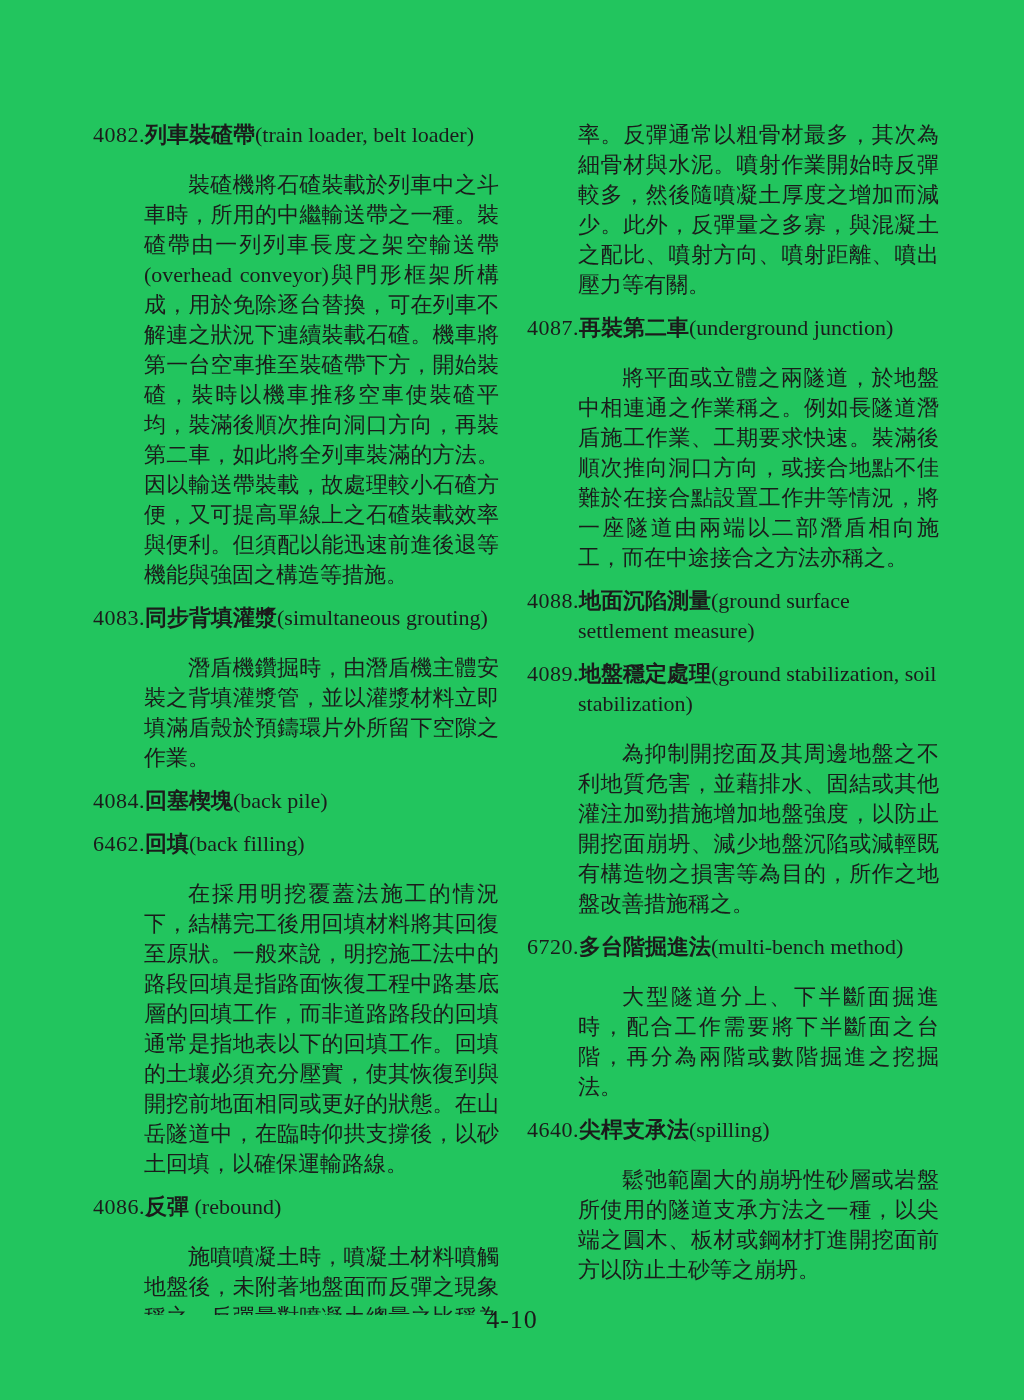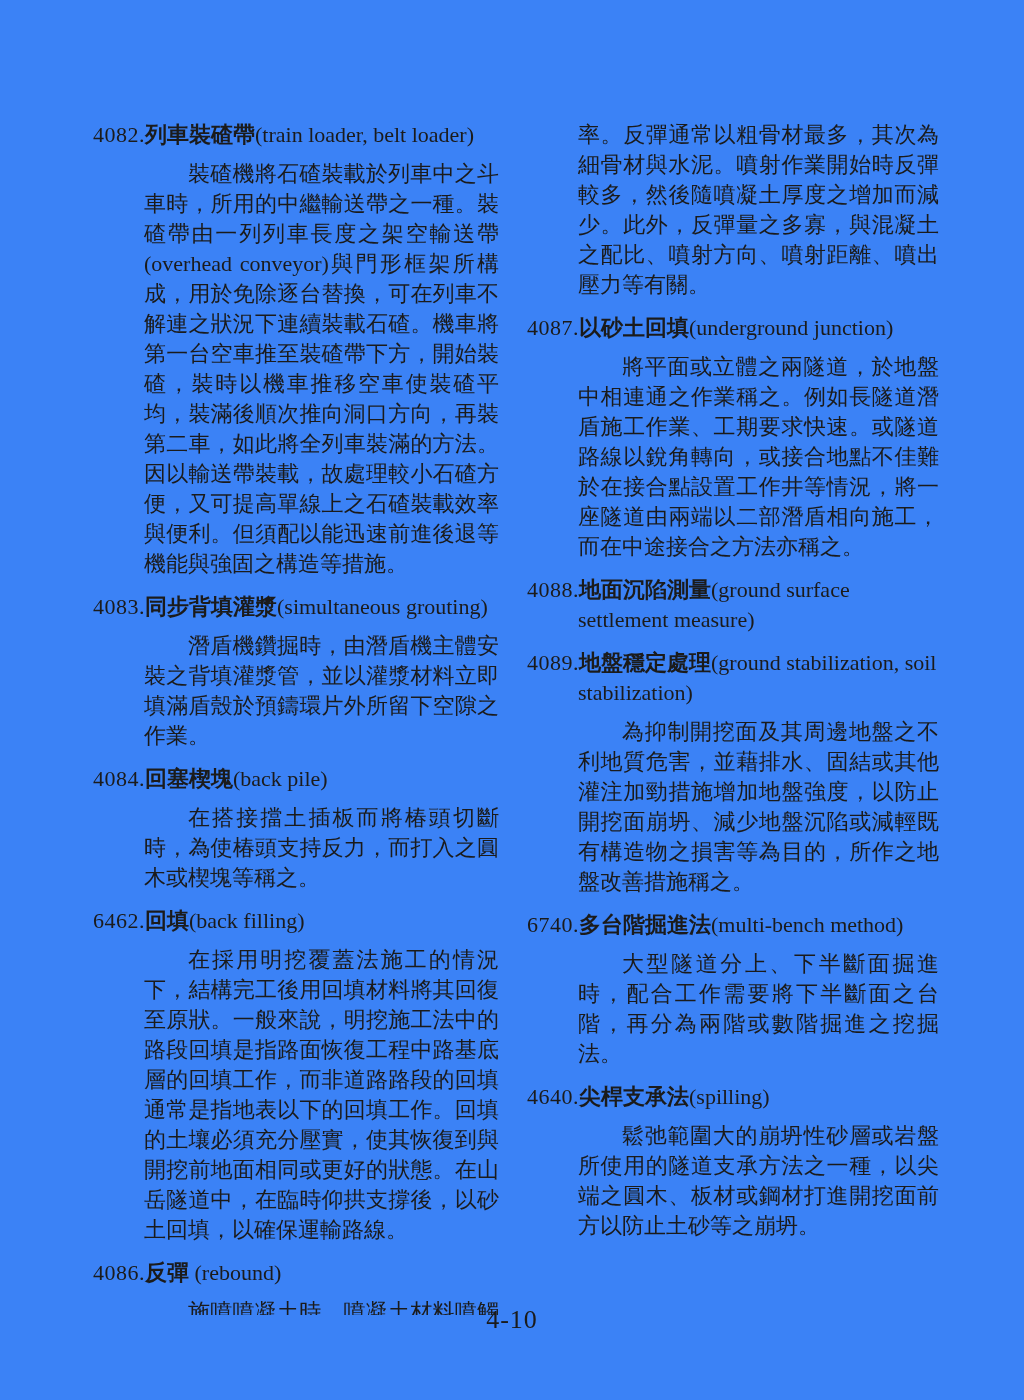--- a/index.html
+++ b/index.html
@@ -11,21 +11,21 @@
     position: relative;
     width: 1024px;
     height: 1400px;
     font-family: "Liberation Serif", "DejaVu Serif", serif;
     color: #1b1b1b;
     overflow: hidden;
   }
   .page {
     position: absolute;
     inset: 0;
-    background: #3b82f6;
+    background: #22c55e;
   }
   .col {
     position: absolute;
     top: 120px;
     font-size: 22px;
     line-height: 30px;
     text-align: justify;
     overflow: hidden;
   }
   .col-left {
@@ -43,21 +43,21 @@
   .entry-header {
     margin: 0;
     padding-left: 51px;
     text-indent: -51px;
     text-align: left;
   }
   .entry-num { letter-spacing: 0.5px; }
   .entry-term { font-weight: bold; }
   .entry-english { font-weight: normal; }
   .entry-body {
-    margin: 9px 0 0 0;
+    margin: 20px 0 0 0;
     padding-left: 51px;
     text-indent: 44px;
     text-align: justify;
   }
   .continued-paragraph {
     margin: 0 0 12px 0;
     padding-left: 51px;
     text-indent: 0;
     text-align: justify;
   }
@@ -84,55 +84,54 @@
       <p class="entry-body">裝碴機將石碴裝載於列車中之斗車時，所用的中繼輸送帶之一種。裝碴帶由一列列車長度之架空輸送帶(overhead conveyor)與門形框架所構成，用於免除逐台替換，可在列車不解連之狀況下連續裝載石碴。機車將第一台空車推至裝碴帶下方，開始裝碴，裝時以機車推移空車使裝碴平均，裝滿後順次推向洞口方向，再裝第二車，如此將全列車裝滿的方法。因以輸送帶裝載，故處理較小石碴方便，又可提高單線上之石碴裝載效率與便利。但須配以能迅速前進後退等機能與強固之構造等措施。</p>
     </div>
 
     <div class="entry">
       <p class="entry-header"><span class="entry-num">4083.</span><span class="entry-term">同步背填灌漿</span><span class="entry-english">(simultaneous grouting)</span></p>
       <p class="entry-body">潛盾機鑽掘時，由潛盾機主體安裝之背填灌漿管，並以灌漿材料立即填滿盾殼於預鑄環片外所留下空隙之作業。</p>
     </div>
 
     <div class="entry">
       <p class="entry-header"><span class="entry-num">4084.</span><span class="entry-term">回塞楔塊</span><span class="entry-english">(back pile)</span></p>
-      <p class="entry-body">在搭接擋土插板而將椿頭切斷時，為使椿頭支持反力，而打入之圓木或楔塊等稱之。</p>
     </div>
 
     <div class="entry">
       <p class="entry-header"><span class="entry-num">6462.</span><span class="entry-term">回填</span><span class="entry-english">(back filling)</span></p>
       <p class="entry-body">在採用明挖覆蓋法施工的情況下，結構完工後用回填材料將其回復至原狀。一般來說，明挖施工法中的路段回填是指路面恢復工程中路基底層的回填工作，而非道路路段的回填通常是指地表以下的回填工作。回填的土壤必須充分壓實，使其恢復到與開挖前地面相同或更好的狀態。在山岳隧道中，在臨時仰拱支撐後，以砂土回填，以確保運輸路線。</p>
     </div>
 
     <div class="entry">
       <p class="entry-header"><span class="entry-num">4086.</span><span class="entry-term">反彈</span><span class="entry-english"> (rebound)</span></p>
       <p class="entry-body">施噴噴凝土時，噴凝土材料噴觸地盤後，未附著地盤面而反彈之現象稱之。反彈量對噴凝土總量之比稱為反彈</p>
     </div>
 
   </div>
 
   <div class="col col-right">
 
     <p class="continued-paragraph">率。反彈通常以粗骨材最多，其次為細骨材與水泥。噴射作業開始時反彈較多，然後隨噴凝土厚度之增加而減少。此外，反彈量之多寡，與混凝土之配比、噴射方向、噴射距離、噴出壓力等有關。</p>
 
     <div class="entry">
-      <p class="entry-header"><span class="entry-num">4087.</span><span class="entry-term">以砂土回填</span><span class="entry-english">(underground junction)</span></p>
-      <p class="entry-body">將平面或立體之兩隧道，於地盤中相連通之作業稱之。例如長隧道潛盾施工作業、工期要求快速。或隧道路線以銳角轉向，或接合地點不佳難於在接合點設置工作井等情況，將一座隧道由兩端以二部潛盾相向施工，而在中途接合之方法亦稱之。</p>
+      <p class="entry-header"><span class="entry-num">4087.</span><span class="entry-term">再裝第二車</span><span class="entry-english">(underground junction)</span></p>
+      <p class="entry-body">將平面或立體之兩隧道，於地盤中相連通之作業稱之。例如長隧道潛盾施工作業、工期要求快速。裝滿後順次推向洞口方向，或接合地點不佳難於在接合點設置工作井等情況，將一座隧道由兩端以二部潛盾相向施工，而在中途接合之方法亦稱之。</p>
     </div>
 
     <div class="entry">
       <p class="entry-header"><span class="entry-num">4088.</span><span class="entry-term">地面沉陷測量</span><span class="entry-english">(ground surface settlement measure)</span></p>
     </div>
 
     <div class="entry">
       <p class="entry-header"><span class="entry-num">4089.</span><span class="entry-term">地盤穩定處理</span><span class="entry-english">(ground stabilization, soil stabilization)</span></p>
       <p class="entry-body">為抑制開挖面及其周邊地盤之不利地質危害，並藉排水、固結或其他灌注加勁措施增加地盤強度，以防止開挖面崩坍、減少地盤沉陷或減輕既有構造物之損害等為目的，所作之地盤改善措施稱之。</p>
     </div>
 
     <div class="entry">
-      <p class="entry-header"><span class="entry-num">6740.</span><span class="entry-term">多台階掘進法</span><span class="entry-english">(multi-bench method)</span></p>
+      <p class="entry-header"><span class="entry-num">6720.</span><span class="entry-term">多台階掘進法</span><span class="entry-english">(multi-bench method)</span></p>
       <p class="entry-body">大型隧道分上、下半斷面掘進時，配合工作需要將下半斷面之台階，再分為兩階或數階掘進之挖掘法。</p>
     </div>
 
     <div class="entry">
       <p class="entry-header"><span class="entry-num">4640.</span><span class="entry-term">尖桿支承法</span><span class="entry-english">(spilling)</span></p>
       <p class="entry-body">鬆弛範圍大的崩坍性砂層或岩盤所使用的隧道支承方法之一種，以尖端之圓木、板材或鋼材打進開挖面前方以防止土砂等之崩坍。</p>
     </div>
 
   </div>
 

